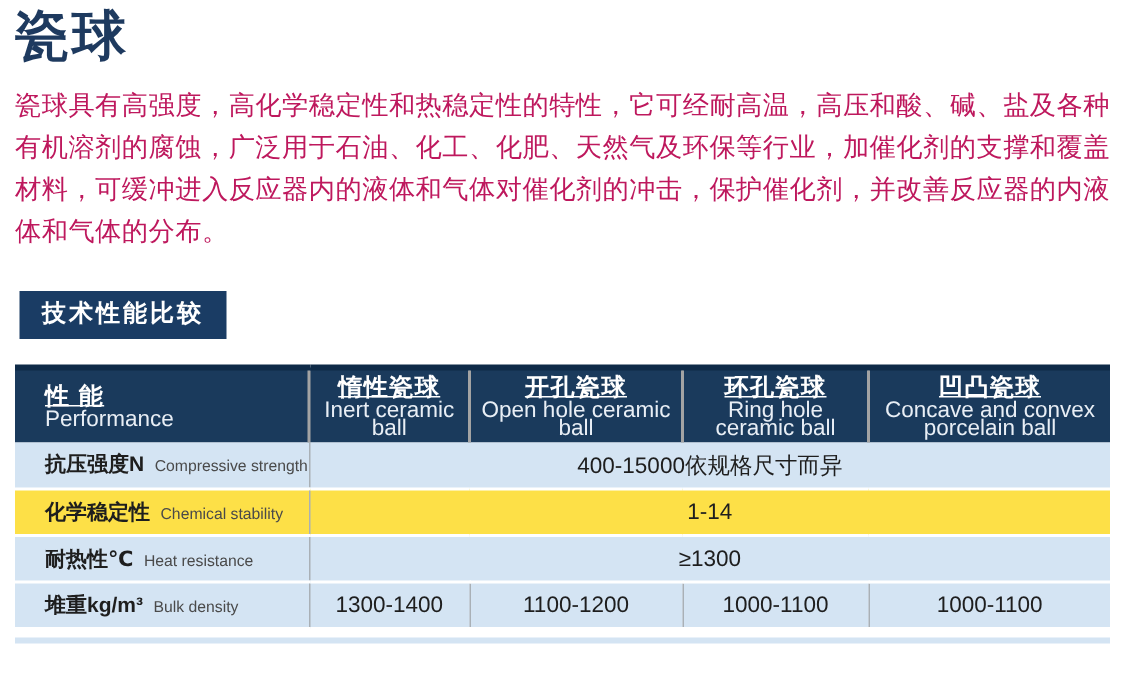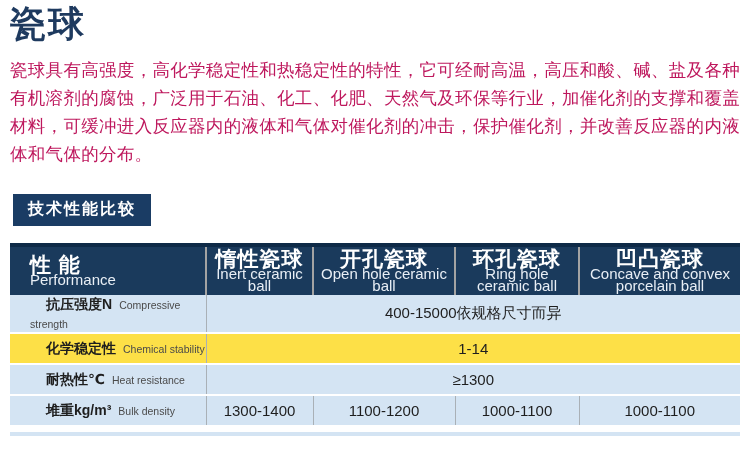--- a/index.html
+++ b/index.html
@@ -59,43 +59,44 @@
     height:40px;
     border-top:4px solid #0e2a47;
     border-left:2px solid #a3a3a3;
     vertical-align:middle;
     padding:3px 2px;
     text-align:center;
     font-weight:normal;
   }
   thead th:first-child { border-left:none; }
   thead th .zh {
-    font-size:21px;
+    font-size:16px;
     font-weight:bold;
     letter-spacing:1px;
     line-height:17px;
+    text-decoration:underline;
   }
   thead th .en {
     font-size:15px;
     line-height:12px;
     margin-top:1px;
     color:#e8eef5;
   }
   thead th.label-col { text-align:left; padding-left:20px; }
 
   tbody td {
     height:31px;
     border-bottom:2px solid #ffffff;
     vertical-align:middle;
   }
   tr.blue td { background:#d4e4f3; }
   tr.gray td { background:#fde047; }
 
   td.label { padding-left:20px; text-align:left; }
-  td.label .zh { font-size:14px; font-weight:bold; color:#1e1e1e;margin-left:16px; }
+  td.label .zh { font-size:14px; font-weight:bold; color:#1e1e1e; }
   td.label .en { font-size:10.5px; color:#4a4a4a; margin-left:7px; }
 
   td.val {
     text-align:center;
     font-size:15px;
     color:#1e1e1e;
     border-left:1px solid #a9b0b6;
   }
 
   .next-row-sliver {

